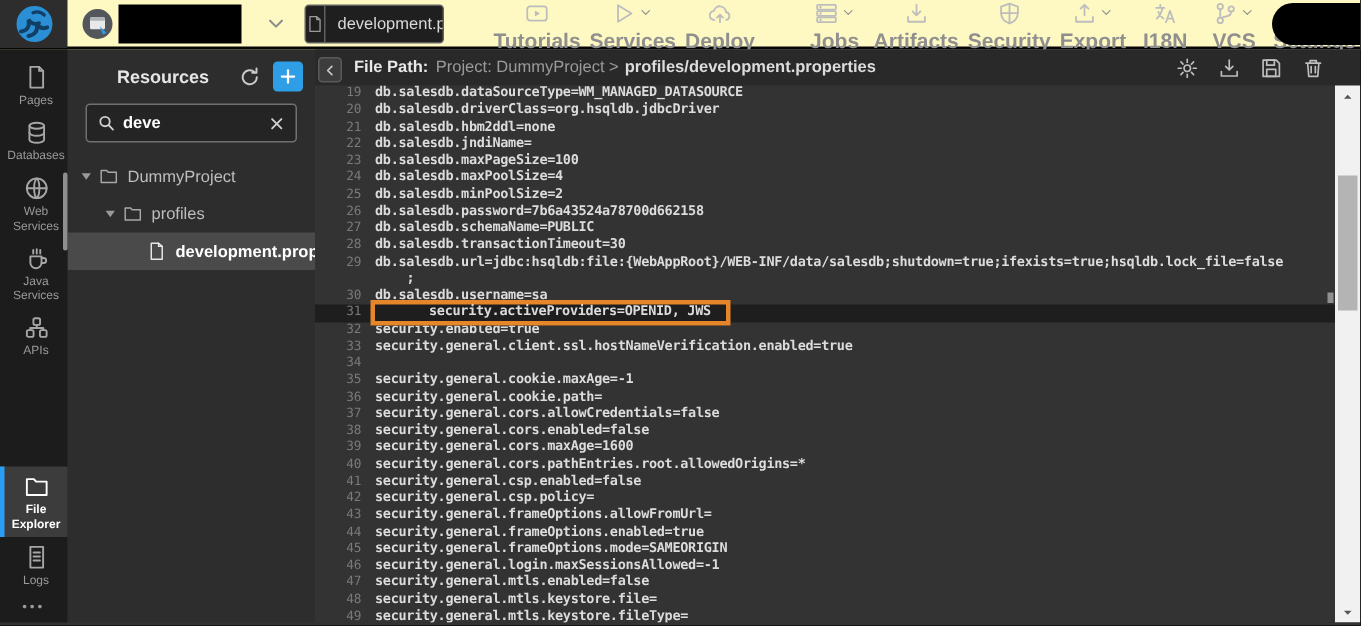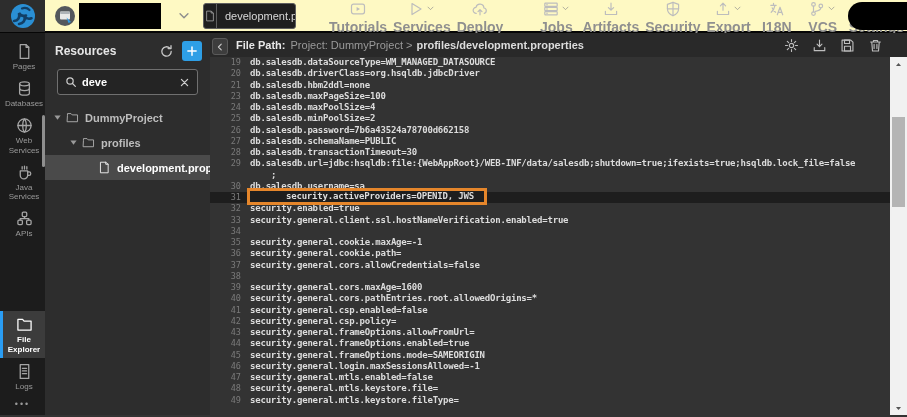--- a/index.html
+++ b/index.html
@@ -44,52 +44,52 @@
   .sb-item.active { background:#3c3c3c; border-left:3px solid #2a9df4; }
   .sb-item.active .sb-ic { color:#fff; }
   .sb-item.active .sb-label { color:#fff; font-weight:bold; }
   .sb-spacer { flex:1; }
   .sb-more { color:#9a9a9a; font-size:9px; letter-spacing:2px; text-align:center; padding:4px 0 6px; cursor:pointer; }
   .sb-scroll-sliver { position:absolute; right:0; top:82px; width:3px; height:52px; background:#8f8f8f; border-radius:2px; }
 
   
   .resources { width:165px; background:#2d2d2d; flex:0 0 auto; display:flex; flex-direction:column; }
   .res-head { display:flex; align-items:center; padding:8px 8px 6px 10px; }
-  .res-title { font-size:12px; color:#e6e6e6; font-weight:bold; flex:1; }
+  .res-title { font-size:12px; color:#e6e6e6; font-weight:bold; flex:1;margin-left:23px; }
   .res-refresh { width:15px; height:15px; color:#c9c9c9; cursor:pointer; margin-right:8px; }
   .res-add { width:20px; height:20px; background:#2e9fe6; border-radius:3px; display:flex; align-items:center; justify-content:center; color:#fff; cursor:pointer; }
   .res-add .ic { width:12px; height:12px; }
   .search-box { display:flex; align-items:center; margin:2px 12px 10px; height:26px; background:#242424; border:1px solid #707070; border-radius:3px; padding:0 7px; }
   .search-ic { width:12px; height:12px; color:#cfcfcf; flex:0 0 auto; }
   .search-input { flex:1; background:transparent; border:none; outline:none; color:#fff; font-weight:bold; font-size:11px; padding:0 5px; min-width:0; font-family:"Liberation Sans",sans-serif; }
   .search-clear { width:11px; height:11px; color:#cfcfcf; cursor:pointer; flex:0 0 auto; }
   .tree { flex:1; }
   .tree-row { display:flex; align-items:center; height:25px; cursor:pointer; }
   .tree-caret { width:9px; height:9px; color:#9a9a9a; margin-right:4px; flex:0 0 auto; }
   .tree-caret-spacer { width:13px; flex:0 0 auto; }
   .tree-ic { width:13px; height:13px; color:#a8a8a8; margin-right:6px; flex:0 0 auto; }
-  .tree-label { font-size:11px; color:#bdbdbd; white-space:nowrap;font-weight:bold; }
+  .tree-label { font-size:11px; color:#bdbdbd; white-space:nowrap; }
   .tree-row.selected { background:#4a4a4a; }
   .tree-row.selected .tree-label { color:#fff; font-weight:bold; }
   .tree-row.selected .tree-ic { color:#e8e8e8; }
 
   
   .editor { position:relative; flex:1; background:#333; overflow:hidden; }
   .collapse-btn { position:absolute; left:2px; top:5px; width:16px; height:17px; background:#3d3d3d; border:1px solid #5a5a5a; border-radius:3px; color:#c9c9c9; display:flex; align-items:center; justify-content:center; cursor:pointer; z-index:5; }
   .collapse-btn .ic { width:10px; height:10px; }
   .filepath-bar { height:24px; background:#292929; display:flex; align-items:center; padding-left:26px; }
   .fp-label { font-size:11px; font-weight:bold; color:#e8e8e8; margin-right:5px; white-space:nowrap; }
   .fp-mid { font-size:11px; color:#9a9a9a; margin-right:4px; white-space:nowrap; }
   .fp-tail { font-size:11px; font-weight:bold; color:#dcdcdc; white-space:nowrap; }
   .fp-actions { margin-left:auto; display:flex; align-items:center; padding-right:24px; }
   .fp-btn { width:15px; height:15px; color:#bdbdbd; margin-left:13px; cursor:pointer; }
   .fp-btn .ic { width:15px; height:15px; }
 
   .code { position:absolute; top:24px; left:0; right:17px; bottom:0; background:#333; font-family:"DejaVu Sans Mono", monospace; }
-  .code-row { display:flex; height:11.25px; line-height:11.25px; white-space:pre;align-items:center; }
+  .code-row { display:flex; height:11.25px; line-height:11.25px; white-space:pre; }
   .ln { width:40px; flex:0 0 auto; text-align:right; padding-right:9px; color:#7a7a7a; font-size:8.5px; }
   .ct { font-size:9px; letter-spacing:-0.2px; font-weight:bold; color:#dcdcdc; }
   .code-row.wrap .ct { padding-left:21px; }
   .code-row.hl { background:#1e1e1e; position:relative; overflow:visible; z-index:2; }
   .ct.hl-box { display:inline-block; border:3px solid #e5862b; height:17px; line-height:11px; padding:0 10px 0 3px; margin:-3px 0 0 -3px; background:#1e1e1e; }
 
   .vscroll { position:absolute; top:24px; right:0; width:17px; bottom:0; background:#f1f1f1; display:flex; flex-direction:column; align-items:center; }
   .vs-arrow { width:17px; height:14px; color:#555; display:flex; align-items:center; justify-content:center; cursor:pointer; flex:0 0 auto; }
   .vs-arrow .ic { width:9px; height:9px; }
   .vs-track { flex:1; width:100%; position:relative; }
@@ -470,37 +470,38 @@
             <div class="fp-btn"><span class="ic "><svg viewBox="0 0 16 16" fill="none" stroke="currentColor" stroke-width="1.2" stroke-linecap="round" stroke-linejoin="round">
                   <path d="M2.8 4.3h10.4M5.8 4.3V2.6h4.4v1.7M4 4.3l.8 9.5h6.4l.8-9.5"></path>
                   <path d="M6.5 6.8v4.4M9.5 6.8v4.4"></path>
                 </svg></span></div>
           </div>
       </div>
       <div class="code">
           <div class="code-row"><span class="ln">19</span><span class="ct">db.salesdb.dataSourceType=WM_MANAGED_DATASOURCE</span></div>
           <div class="code-row"><span class="ln">20</span><span class="ct">db.salesdb.driverClass=org.hsqldb.jdbcDriver</span></div>
           <div class="code-row"><span class="ln">21</span><span class="ct">db.salesdb.hbm2ddl=none</span></div>
+          <div class="code-row"><span class="ln">22</span><span class="ct">db.salesdb.jndiName=</span></div>
           <div class="code-row"><span class="ln">23</span><span class="ct">db.salesdb.maxPageSize=100</span></div>
           <div class="code-row"><span class="ln">24</span><span class="ct">db.salesdb.maxPoolSize=4</span></div>
           <div class="code-row"><span class="ln">25</span><span class="ct">db.salesdb.minPoolSize=2</span></div>
           <div class="code-row"><span class="ln">26</span><span class="ct">db.salesdb.password=7b6a43524a78700d662158</span></div>
           <div class="code-row"><span class="ln">27</span><span class="ct">db.salesdb.schemaName=PUBLIC</span></div>
           <div class="code-row"><span class="ln">28</span><span class="ct">db.salesdb.transactionTimeout=30</span></div>
           <div class="code-row"><span class="ln">29</span><span class="ct">db.salesdb.url=jdbc:hsqldb:file:{WebAppRoot}/WEB-INF/data/salesdb;shutdown=true;ifexists=true;hsqldb.lock_file=false</span></div>
           <div class="code-row wrap"><span class="ln"></span><span class="ct">;</span></div>
           <div class="code-row"><span class="ln">30</span><span class="ct">db.salesdb.username=sa</span></div>
           <div class="code-row hl"><span class="ln">31</span><span class="ct hl-box" style="border-color: rgb(229, 134, 43); padding-left: 36px;">security.activeProviders=OPENID, JWS</span></div>
           <div class="code-row"><span class="ln">32</span><span class="ct">security.enabled=true</span></div>
           <div class="code-row"><span class="ln">33</span><span class="ct">security.general.client.ssl.hostNameVerification.enabled=true</span></div>
           <div class="code-row"><span class="ln">34</span></div>
           <div class="code-row"><span class="ln">35</span><span class="ct">security.general.cookie.maxAge=-1</span></div>
           <div class="code-row"><span class="ln">36</span><span class="ct">security.general.cookie.path=</span></div>
           <div class="code-row"><span class="ln">37</span><span class="ct">security.general.cors.allowCredentials=false</span></div>
-          <div class="code-row"><span class="ln">38</span></div>
+          <div class="code-row"><span class="ln">38</span><span class="ct">security.general.cors.enabled=false</span></div>
           <div class="code-row"><span class="ln">39</span><span class="ct">security.general.cors.maxAge=1600</span></div>
           <div class="code-row"><span class="ln">40</span><span class="ct">security.general.cors.pathEntries.root.allowedOrigins=*</span></div>
           <div class="code-row"><span class="ln">41</span><span class="ct">security.general.csp.enabled=false</span></div>
           <div class="code-row"><span class="ln">42</span><span class="ct">security.general.csp.policy=</span></div>
           <div class="code-row"><span class="ln">43</span><span class="ct">security.general.frameOptions.allowFromUrl=</span></div>
           <div class="code-row"><span class="ln">44</span><span class="ct">security.general.frameOptions.enabled=true</span></div>
           <div class="code-row"><span class="ln">45</span><span class="ct">security.general.frameOptions.mode=SAMEORIGIN</span></div>
           <div class="code-row"><span class="ln">46</span><span class="ct">security.general.login.maxSessionsAllowed=-1</span></div>
           <div class="code-row"><span class="ln">47</span><span class="ct">security.general.mtls.enabled=false</span></div>
           <div class="code-row"><span class="ln">48</span><span class="ct">security.general.mtls.keystore.file=</span></div>

